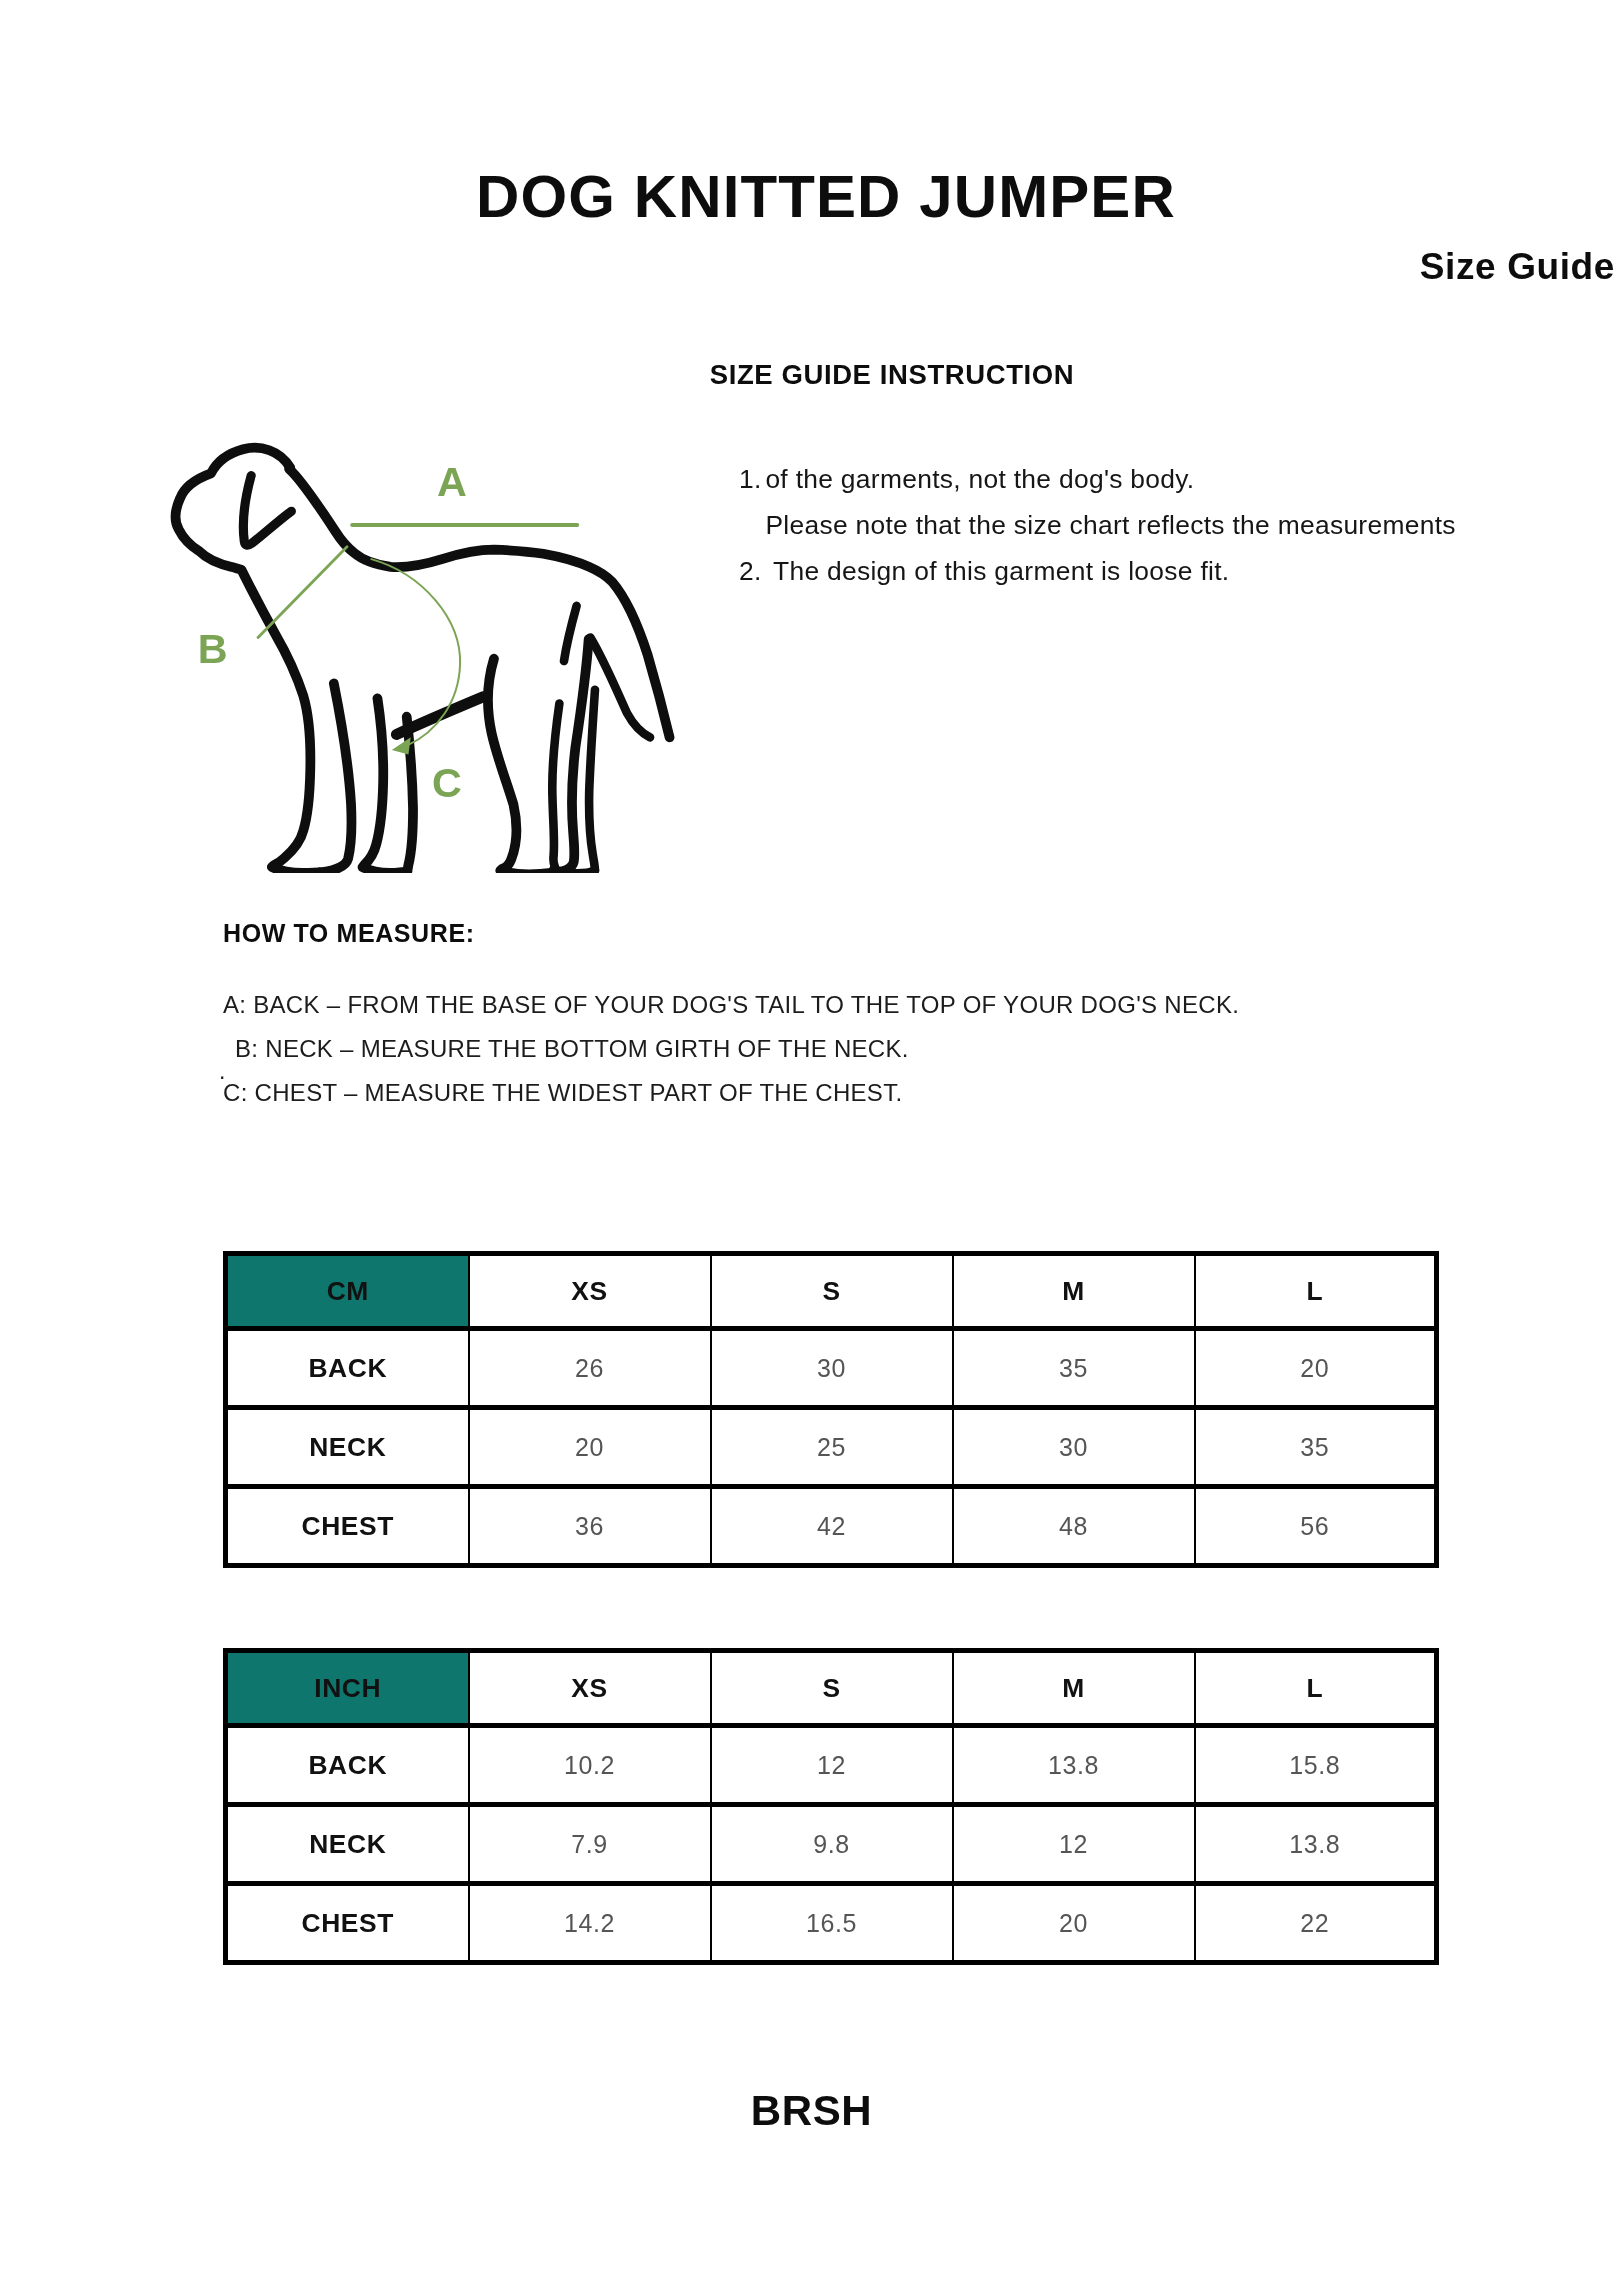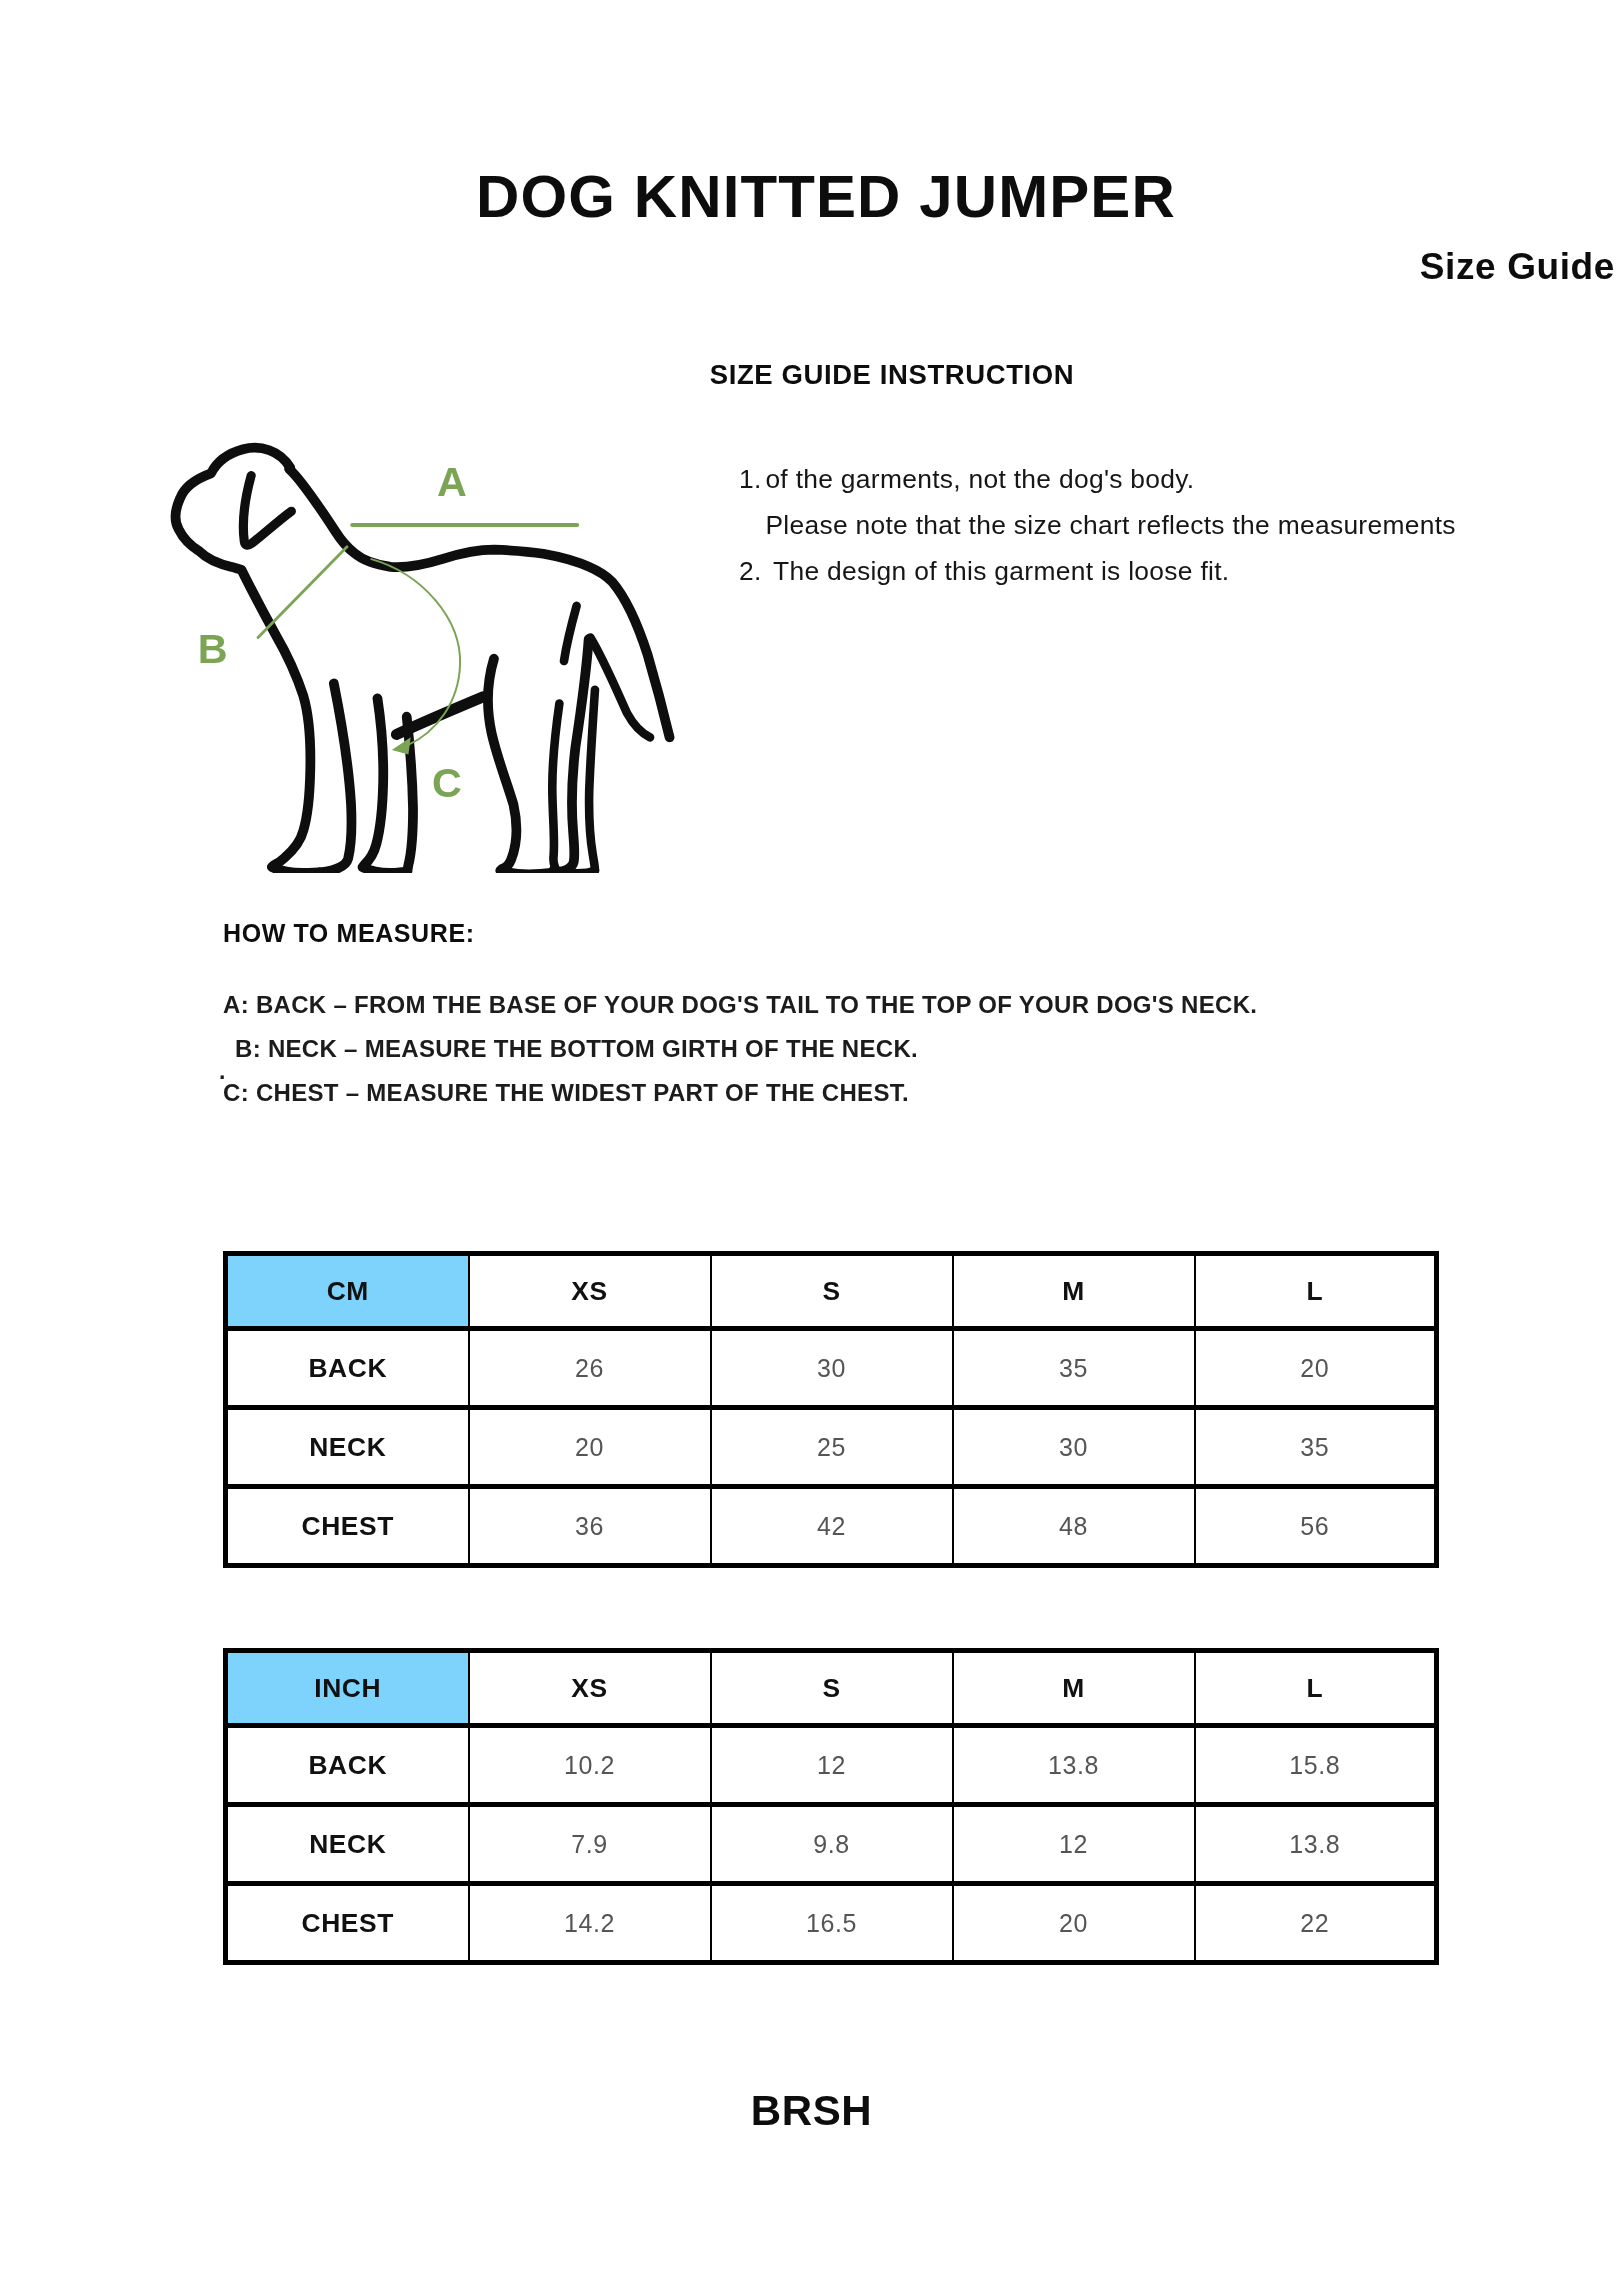--- a/index.html
+++ b/index.html
@@ -55,21 +55,21 @@
 
   
   .howto-heading {
     left:223px; top:919px;
     font-size:25px; font-weight:700;
     letter-spacing:0.6px;
     color:#0d0d0d;
   }
   .measure-line {
     left:223px;
-    font-size:24px; font-weight:700;
+    font-size:24px; font-weight:400;
     letter-spacing:0.3px;
     white-space:nowrap;
     color:#1c1c1c;
   }
   .measure-a { top:991px; }
   .measure-b { top:1035px;margin-left:12px; }
   .measure-dot { top:1058px; left:219px; font-size:23px; }
   .measure-c { top:1079px; }
 
   
@@ -84,21 +84,21 @@
     border-left:2.9px solid #000;
     border-top:5.2px solid #000;
     text-align:center; vertical-align:middle;
     font-size:26.4px; font-weight:700;
     letter-spacing:0.6px;
     color:#111;
     padding:0;
   }
   .size-table tr { height:79px; }
   .size-table tr.head-row { height:75px; }
-  .size-table td.unit-cell { background:#7dd3fc; }
+  .size-table td.unit-cell { background:#0f766e; }
   .size-table td.val {
     font-weight:400;
     font-size:25px;
     color:#555555;
   }
   .table-cm  { left:223px; top:1251px; }
   .table-inch{ left:223px; top:1648px; }
 
   .brand {
     left:0; right:0; top:2087px;

